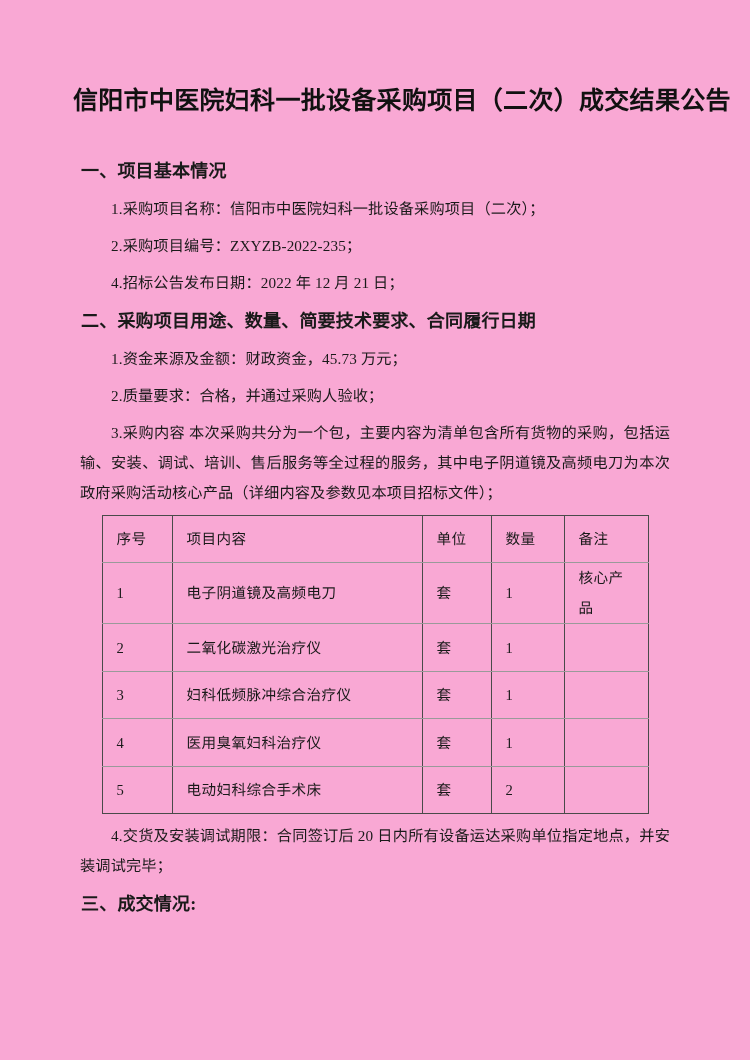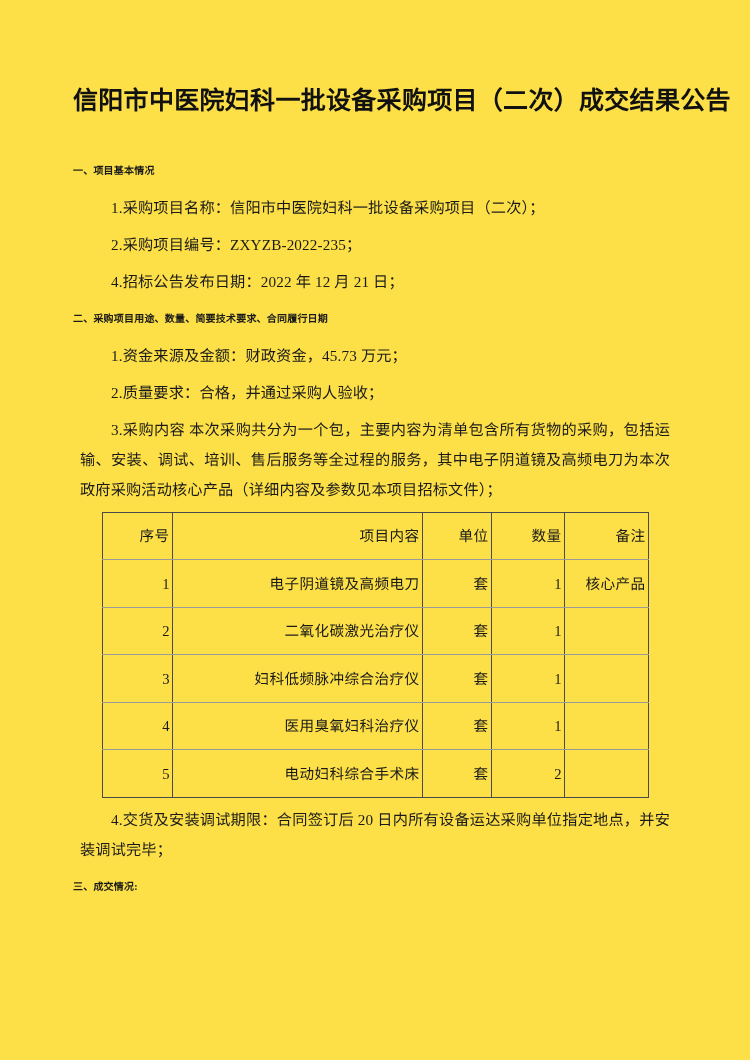--- a/index.html
+++ b/index.html
@@ -16,21 +16,21 @@
     color: #1a1a1a;
     -webkit-font-smoothing: antialiased;
   }
   .page {
     position: absolute;
     left: 0; top: 0;
     width: 750px;
     height: 1060px;
     box-sizing: border-box;
     padding: 0 73px 0 73px;
-    background: #fde047;
+    background: #f9a8d4;
     overflow: hidden;
   }
 
   
   .doc-title {
     margin: 0;
     padding-top: 84px;
     font-size: 25px;
     font-weight: bold;
     letter-spacing: 0.3px;
@@ -42,24 +42,24 @@
 
   
   .body-wrap {
     margin-top: 38px;
     font-size: 15.2px;
     line-height: 30px;
     color: #1a1a1a;
   }
   .section-heading {
     font-weight: bold;
-    font-size: 10px;
+    font-size: 18px;
     line-height: 30px;
     text-indent: 0;
-    margin: 0;
+    margin: 8px;
     letter-spacing: 0.2px;
   }
   .para {
     margin: 7px;
     text-indent: 31px;
     line-height: 30px;
     text-align: justify;
     text-justify: inter-ideograph;
     letter-spacing: 0.15px;
   }
@@ -84,25 +84,25 @@
   table.goods col.c-item   { width: 250px; }
   table.goods col.c-unit   { width: 69px;  }
   table.goods col.c-qty    { width: 73px;  }
   table.goods col.c-note   { width: 84px;  }
 
   table.goods td, table.goods th {
     border-left: 1.1px solid #4a4a4a;
     border-right: 1.1px solid #4a4a4a;
     border-top: 1.1px solid #9a9a9a;
     border-bottom: 1.1px solid #9a9a9a;
-    text-align: right;
+    text-align: left;
     vertical-align: middle;
     height: 46.5px;
     font-weight: normal;
-    padding: 0 2px;
+    padding: 0 14px;
     letter-spacing: 0.4px;
     margin-left: 30px;
   }
   table.goods tr:first-child td {
     border-top: 1.1px solid #4a4a4a;
   }
   table.goods tr:last-child td {
     border-bottom: 1.1px solid #4a4a4a;
   }
   table.goods .num {

